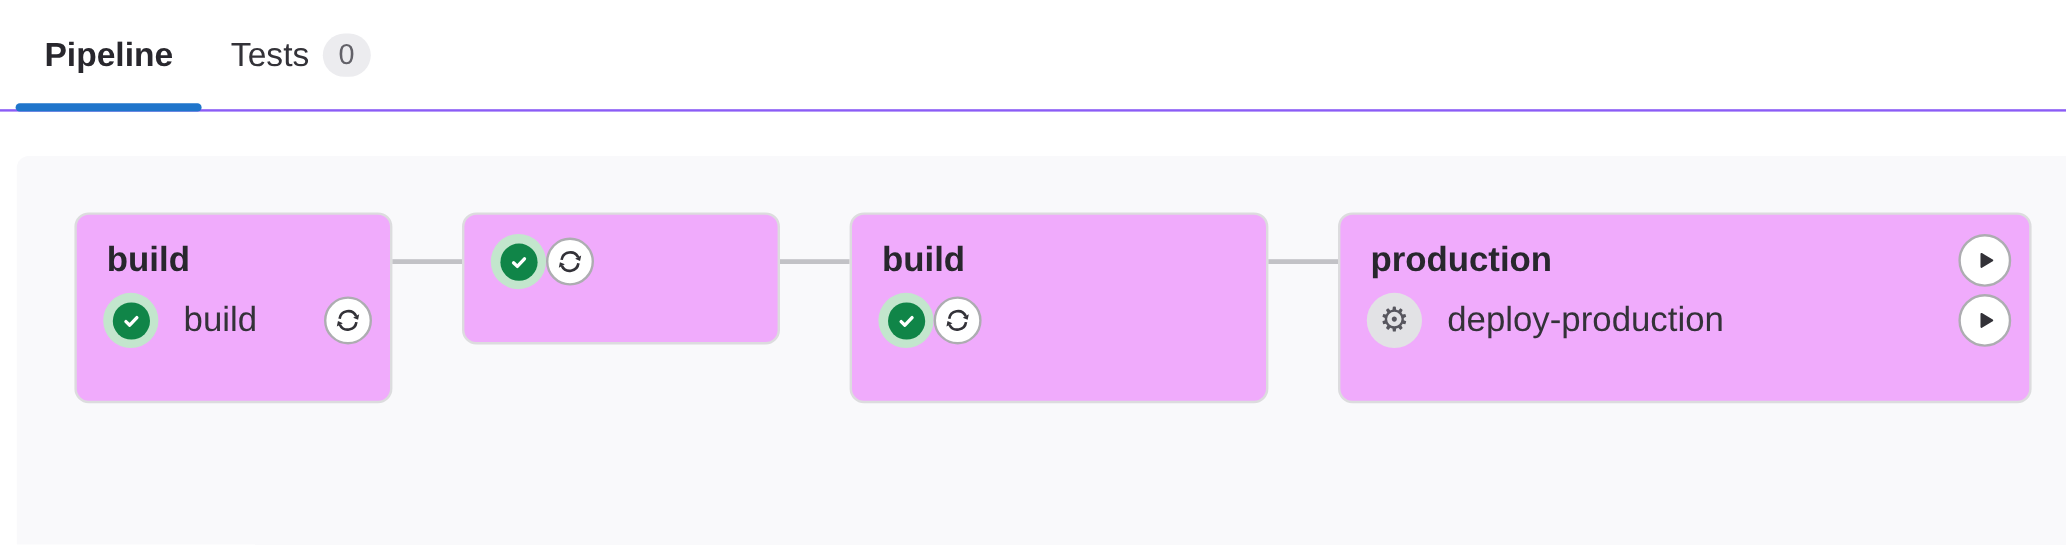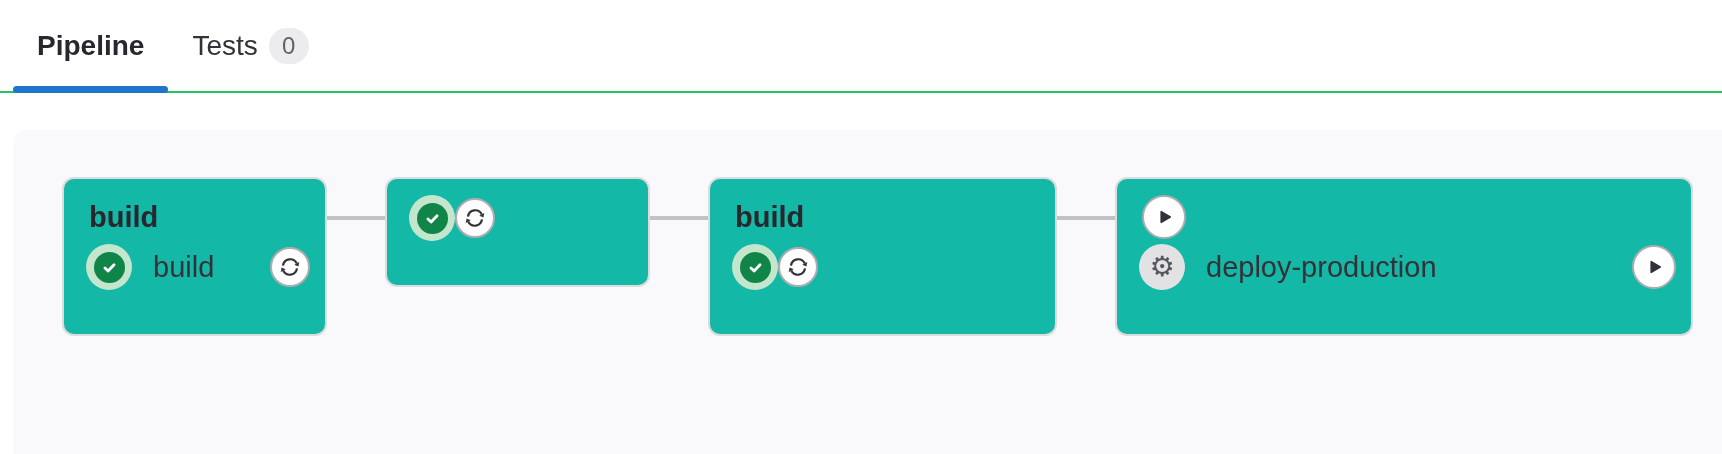--- a/index.html
+++ b/index.html
@@ -4,21 +4,21 @@
 <style>
   html, body { margin: 0; padding: 0; }
   .page {
     width: 1722px; height: 454px; overflow: hidden; background: #fff;
     font-family: "Liberation Sans", sans-serif; color: #28272d;
   }
 
   
   .tabs {
     display: flex; align-items: stretch; height: 91px;
-    border-bottom: 2px solid #22c55e; padding-left: 13px;
+    border-bottom: 2px solid #8b5cf6; padding-left: 13px;
   }
   .tab {
     display: flex; align-items: center; padding: 0 24px;
     position: relative; cursor: pointer; font-size: 28px; color: #333238;
   }
   .tab.active { font-weight: 700; color: #28272d; }
   .tab.active::after {
     content: ""; position: absolute; left: 0; right: 0; bottom: -2px;
     height: 7px; background: #1f75cb; border-radius: 4px;
   }
@@ -32,21 +32,21 @@
   .graph {
     margin: 37px 0 0 14px; width: 1708px; height: 326px;
     background: #f9f9fb; border-radius: 10px 0 0 0;
     padding: 47px 0 0 48px; box-sizing: border-box;
   }
   .stages { display: flex; align-items: flex-start; }
   .connector {
     flex: 0 0 58px; height: 4px; background: #c2c2c6; margin-top: 39px;
   }
   .stage-card {
-    background: #14b8a6; border: 2px solid #dcdcde; border-radius: 12px;
+    background: #f0abfc; border: 2px solid #dcdcde; border-radius: 12px;
     padding: 16px 15px 44px 22px; box-sizing: border-box; flex: none;
   }
   .stage-card.w1, .stage-card.w2 { width: 265px; }
   .stage-card.w3 { width: 349px; }
   .stage-card.w4 { width: 578px; }
   .stage-header {
     display: flex; align-items: center; justify-content: space-between;
     min-height: 44px; margin-bottom: 5px; padding-left: 3px;
   }
   .stage-title { font-size: 29px; font-weight: 700; color: #28272d; white-space: nowrap; }
@@ -179,20 +179,21 @@
               </span>
             </button>
           </div>
         </div>
       </div>
 
       <div class="connector"></div>
 
       <div class="stage-card w4">
         <div class="stage-header">
+          <span class="stage-title">production</span>
           <button class="action lg">
             <span style="display:flex">
               <svg viewBox="0 0 24 24">
                   <polygon points="9.2,6.6 18.2,12 9.2,17.4" fill="#333238" stroke="#333238" stroke-width="1.6" stroke-linejoin="round"></polygon>
                 </svg>
             </span>
           </button>
         </div>
         <div class="jobs">
           <div class="job">

